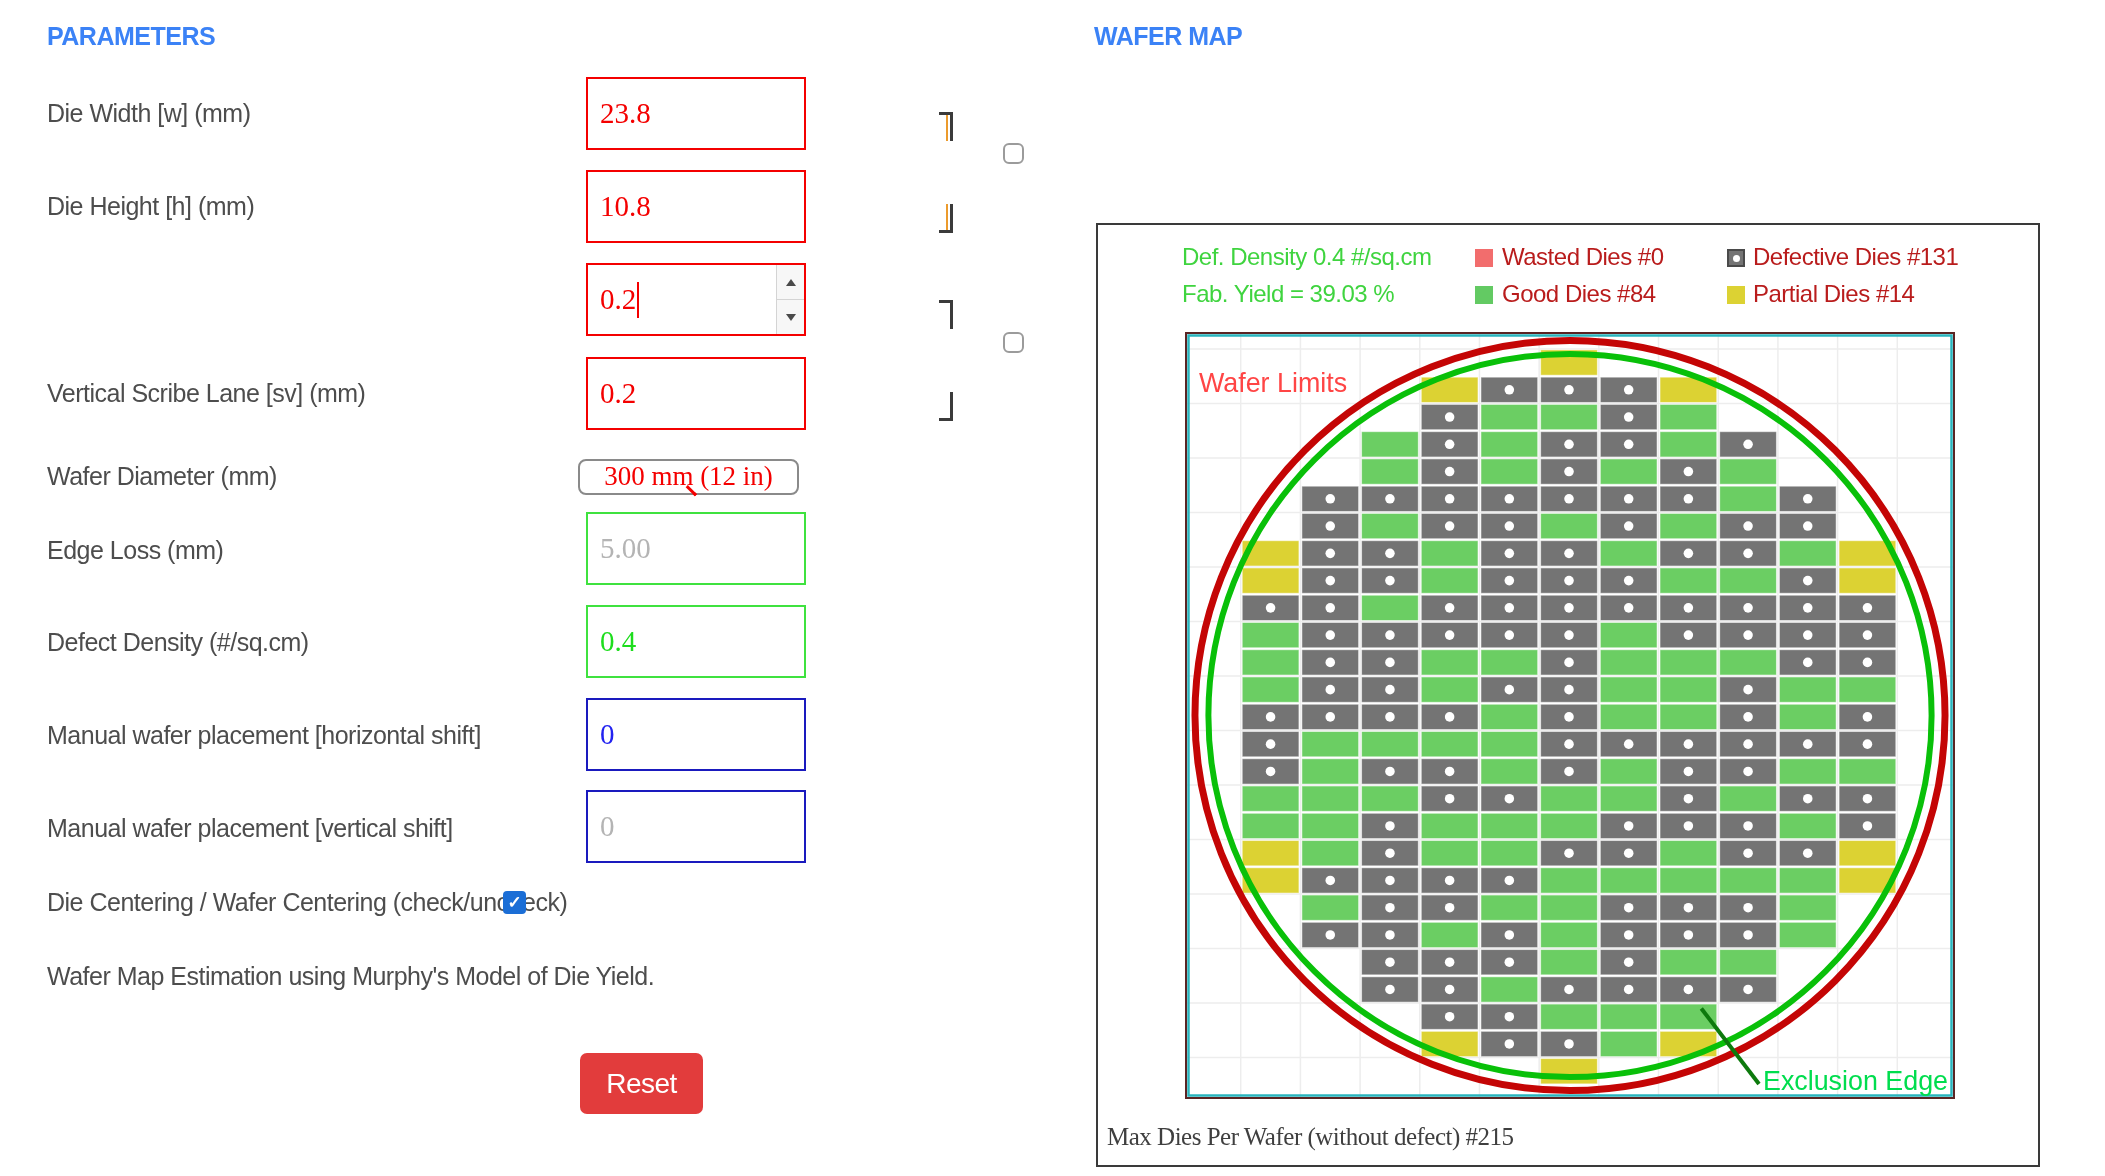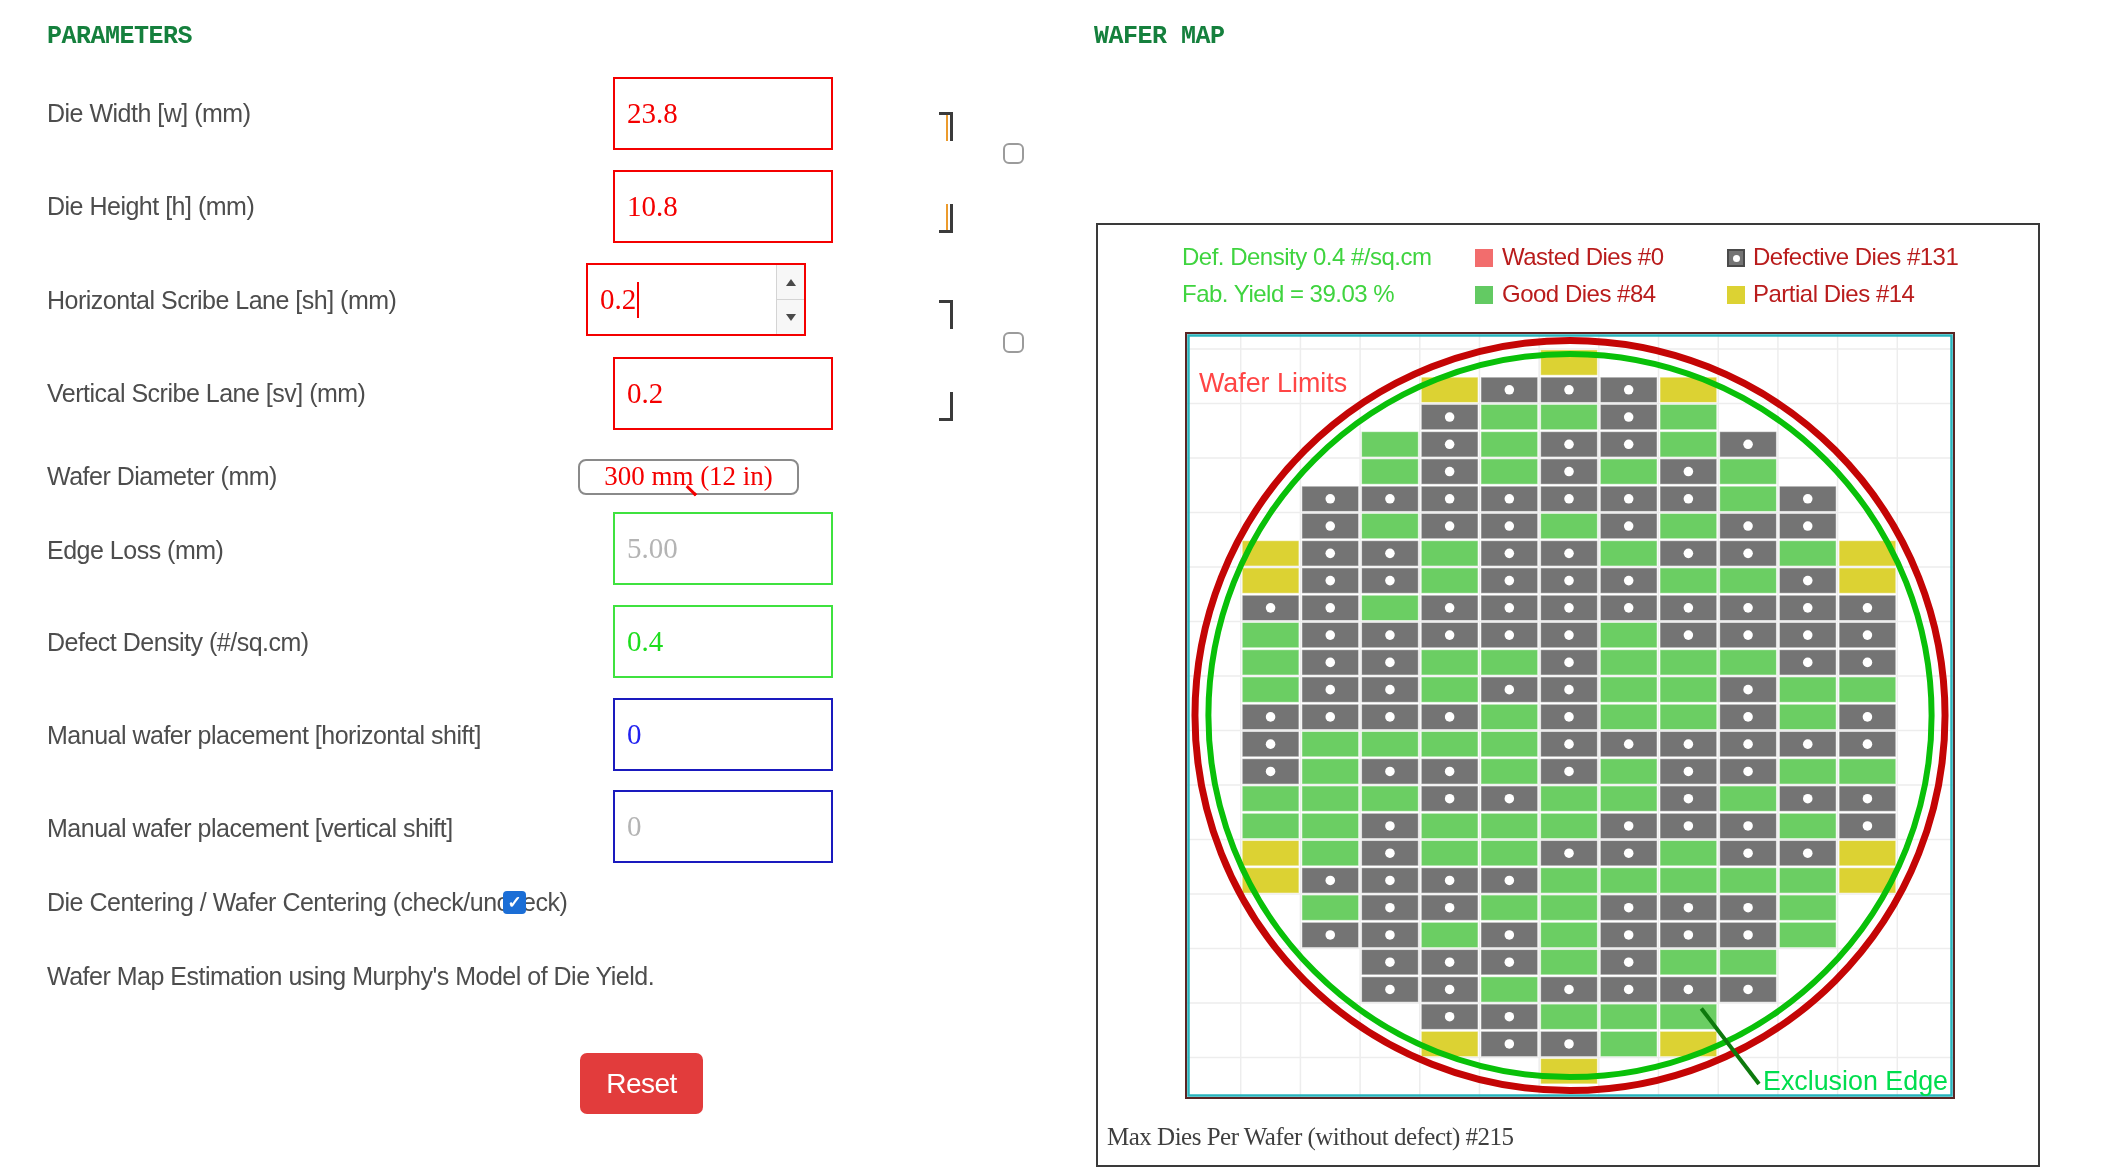--- a/index.html
+++ b/index.html
@@ -2,26 +2,26 @@
 <html><head>
 <meta charset="utf-8">
 <style>
   * { margin:0; padding:0; box-sizing:border-box; }
   html,body { background:#fff; }
   #app {
     position:relative; width:2105px; height:1176px; background:#fff;
     font-family:"Liberation Sans", sans-serif; color:#4d4d4d; overflow:hidden;
   }
   .abs { position:absolute; }
-  .heading { font-size:25px; font-weight:bold; color:#15803d; letter-spacing:-0.5px; white-space:nowrap;font-family:Liberation Mono, monospace; }
+  .heading { font-size:25px; font-weight:bold; color:#3b82f6; letter-spacing:-0.5px; white-space:nowrap; }
   .plabel { font-size:25px; color:#4d4d4d; letter-spacing:-0.5px; white-space:nowrap; line-height:30px; }
   .field-input {
     position:absolute; left:586px; width:220px; height:73px;
     border:2px solid #f40000; background:#fff; color:#f40000;
-    font-family:"Liberation Serif", serif; font-size:29px; padding:0 12px; outline:none;margin-left:27px;
+    font-family:"Liberation Serif", serif; font-size:29px; padding:0 12px; outline:none;
   }
   .field-input::placeholder { color:#b4b4b4; opacity:1; }
   .b-red   { border-color:#f40000; color:#f40000; }
   .b-green { border-color:#3fe23f; color:#1ddd1d; }
   .b-blue  { border-color:#1a1abe; color:#2222f0; }
   .combo-box {
     position:absolute; left:578px; top:459px; width:221px; height:36px;
     border:2px solid #8a8a8a; border-radius:8px; background:#fff;
     display:flex; align-items:center; padding:0 10px; cursor:default;flex-direction:column;
   }
@@ -71,21 +71,20 @@
 </style>
 </head>
 <body>
 
 <div id="app">
 
   <div class="abs heading" style="left:47px; top:22px;">PARAMETERS</div>
 
   <div class="abs plabel" style="left:47px; top:98px;">Die Width [w] (mm)</div>
   <div class="abs plabel" style="left:47px; top:191px;">Die Height [h] (mm)</div>
-  <div class="abs plabel" style="left:47px; top:285px;">Horizontal Scribe Lane [sh] (mm)</div>
   <div class="abs plabel" style="left:47px; top:378px;">Vertical Scribe Lane [sv] (mm)</div>
   <div class="abs plabel" style="left:47px; top:461px;">Wafer Diameter (mm)</div>
   <div class="abs plabel" style="left:47px; top:535px;">Edge Loss (mm)</div>
   <div class="abs plabel" style="left:47px; top:627px;">Defect Density (#/sq.cm)</div>
   <div class="abs plabel" style="left:47px; top:813px;">Manual wafer placement [vertical shift]</div>
   <div class="abs plabel" style="left:47px; top:720px;">Manual wafer placement [horizontal shift]</div>
   <div class="abs plabel" style="left:47px; top:887px;">Die Centering / Wafer Centering (check/uncheck)</div>
   <div class="abs plabel" style="left:47px; top:961px;">Wafer Map Estimation using Murphy's Model of Die Yield.</div>
 
   <input class="field-input b-red" style="top: 77px;" readonly="" value="23.8">

